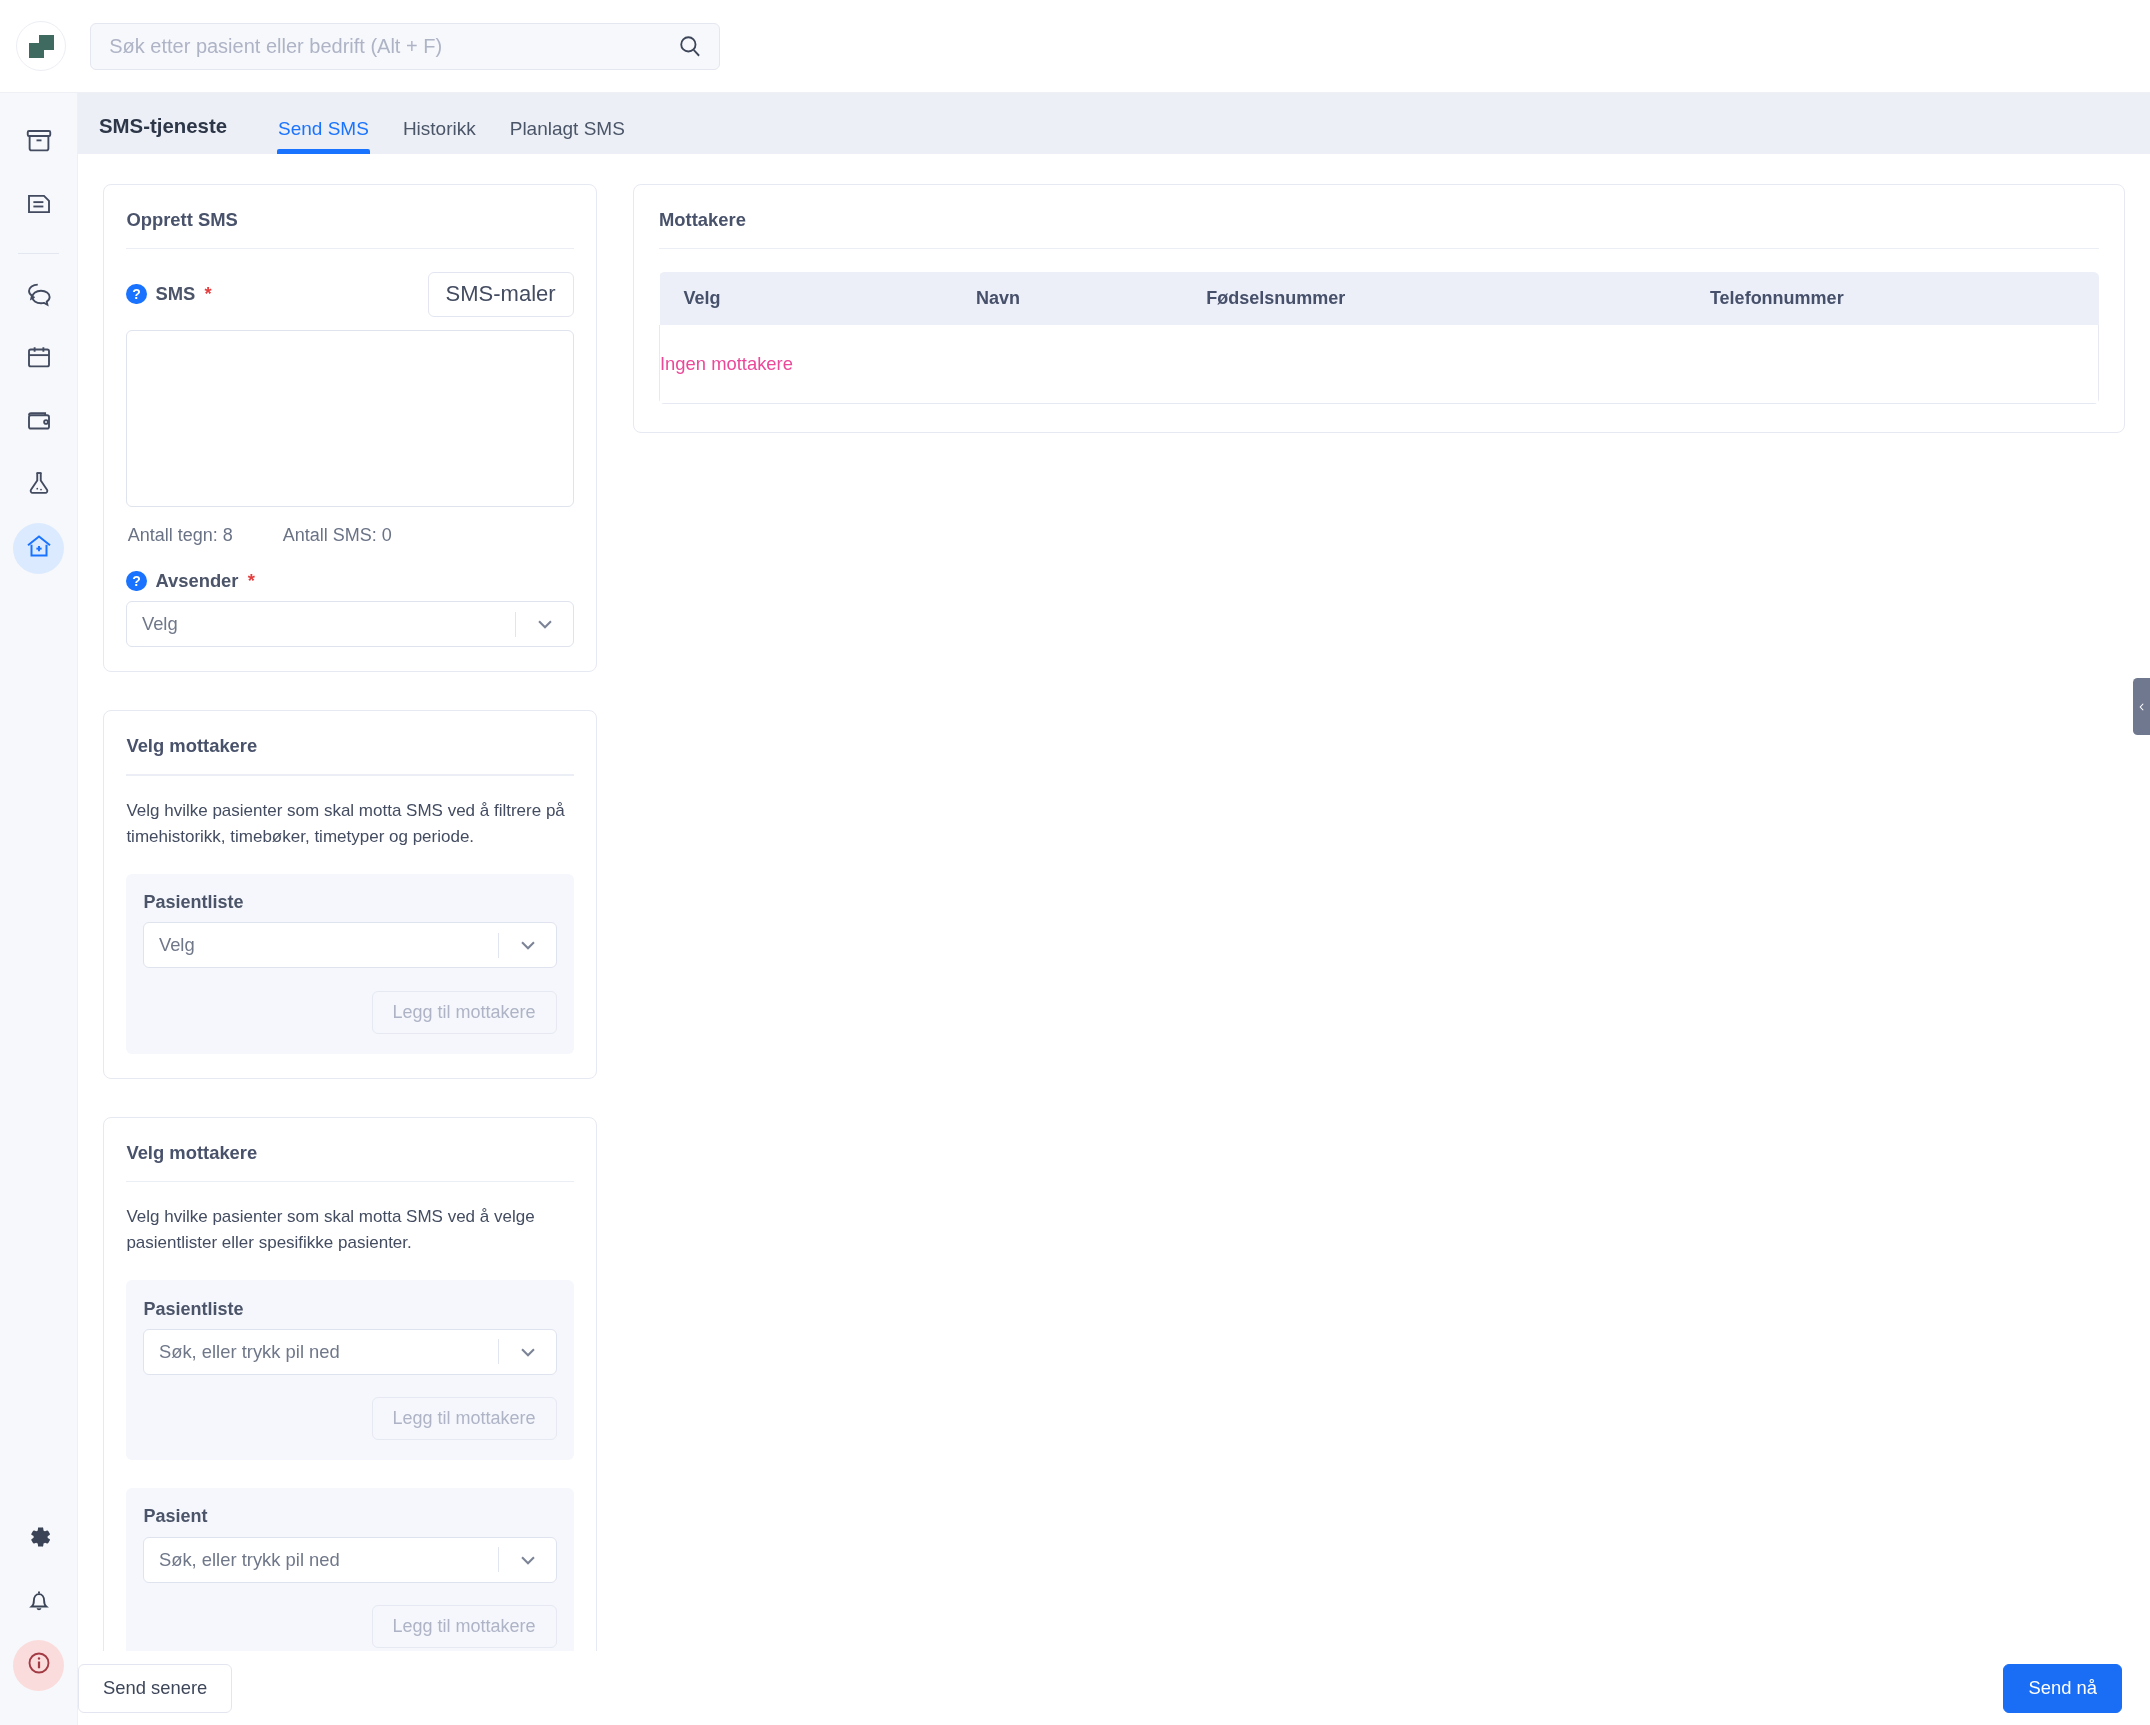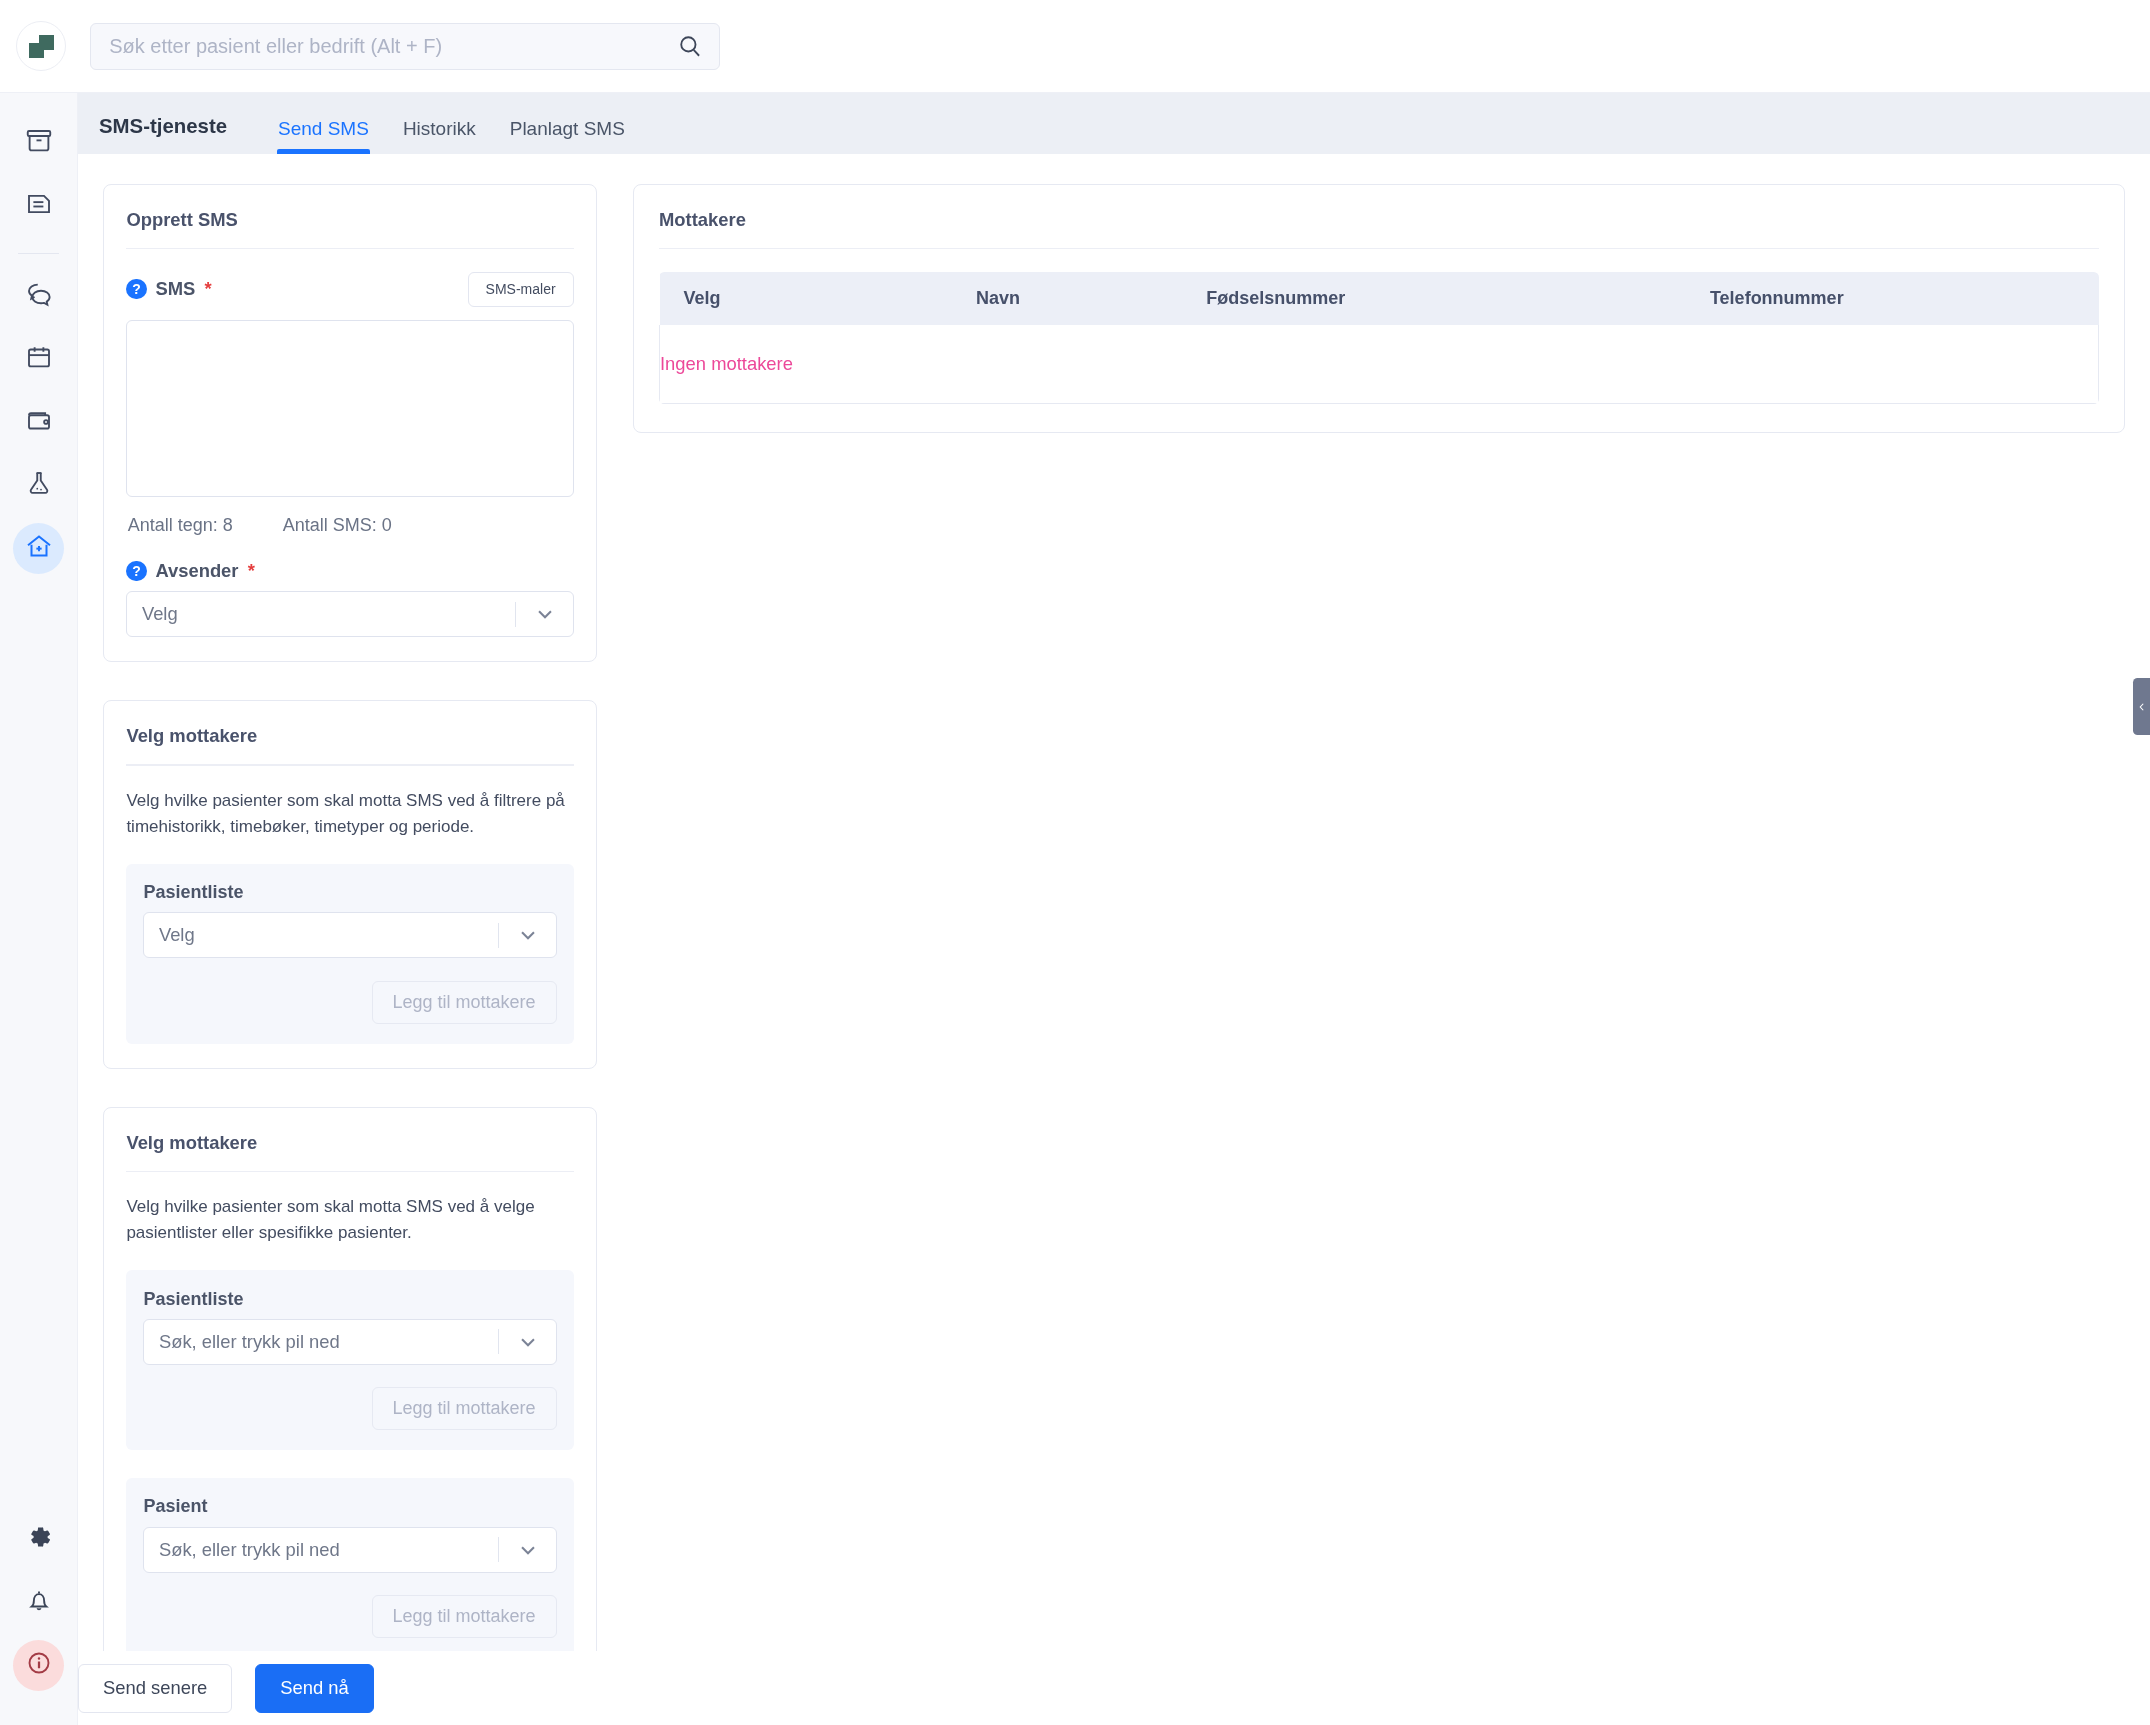--- a/index.html
+++ b/index.html
@@ -219,21 +219,21 @@
     flex: 0 0 auto;
     line-height: 1;
   }
   .req { color: #e53e3e; font-weight: bold; margin-left: 0.7px; }
 
   .ghost-btn {
     background: #ffffff;
     border: 1.3px solid #e3e6f0;
     border-radius: 6px;
     font-family: inherit;
-    font-size: 14px;
+    font-size: 22px;
     color: #434c60;
     padding: 8.6px 17px;
     cursor: pointer;
     white-space: nowrap;
   }
 
   .sms-textarea {
     width: 100%;
     height: 177px;
     border: 1.3px solid #dfe3ee;
@@ -347,21 +347,21 @@
     cursor: pointer;
     z-index: 30;
   }
 
   
   .footer {
     height: 74px;
     min-height: 74px;
     display: flex;
     align-items: center;
-    justify-content: flex-start;
+    justify-content: space-between;
     gap: 23px;
     padding-right: 29px;
     background: #ffffff;
   }
   .btn-secondary {
     background: #ffffff;
     border: 1.3px solid #e3e6f0;
     border-radius: 6px;
     font-family: inherit;
     font-size: 18.4px;

